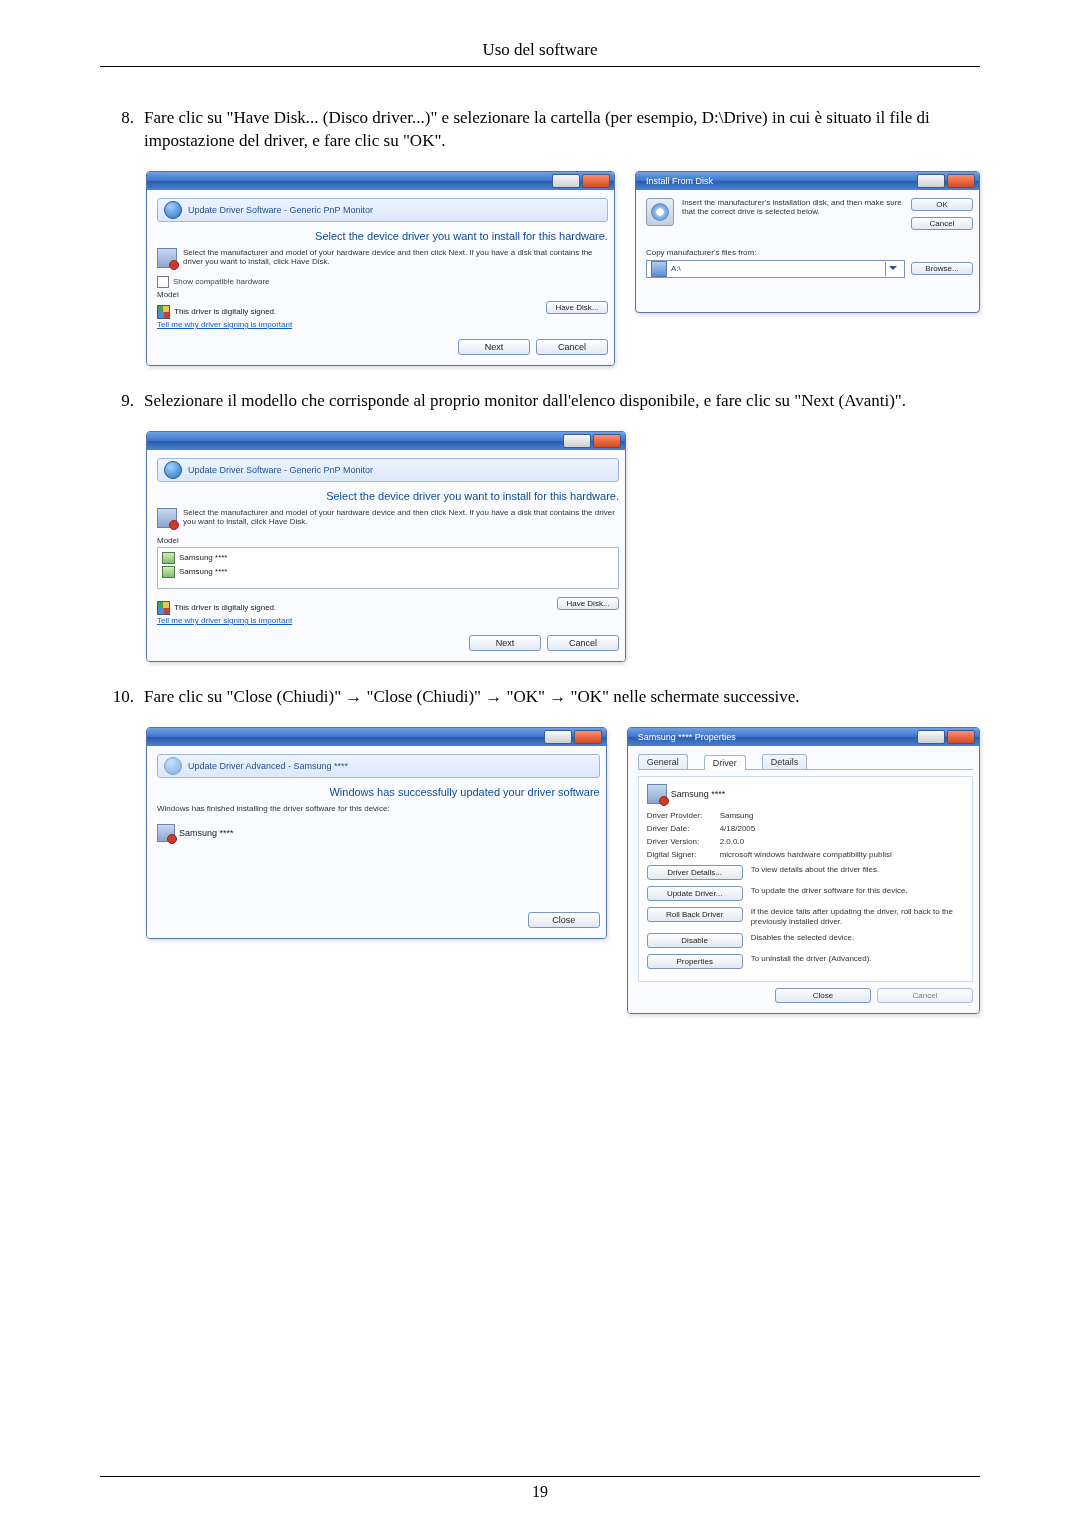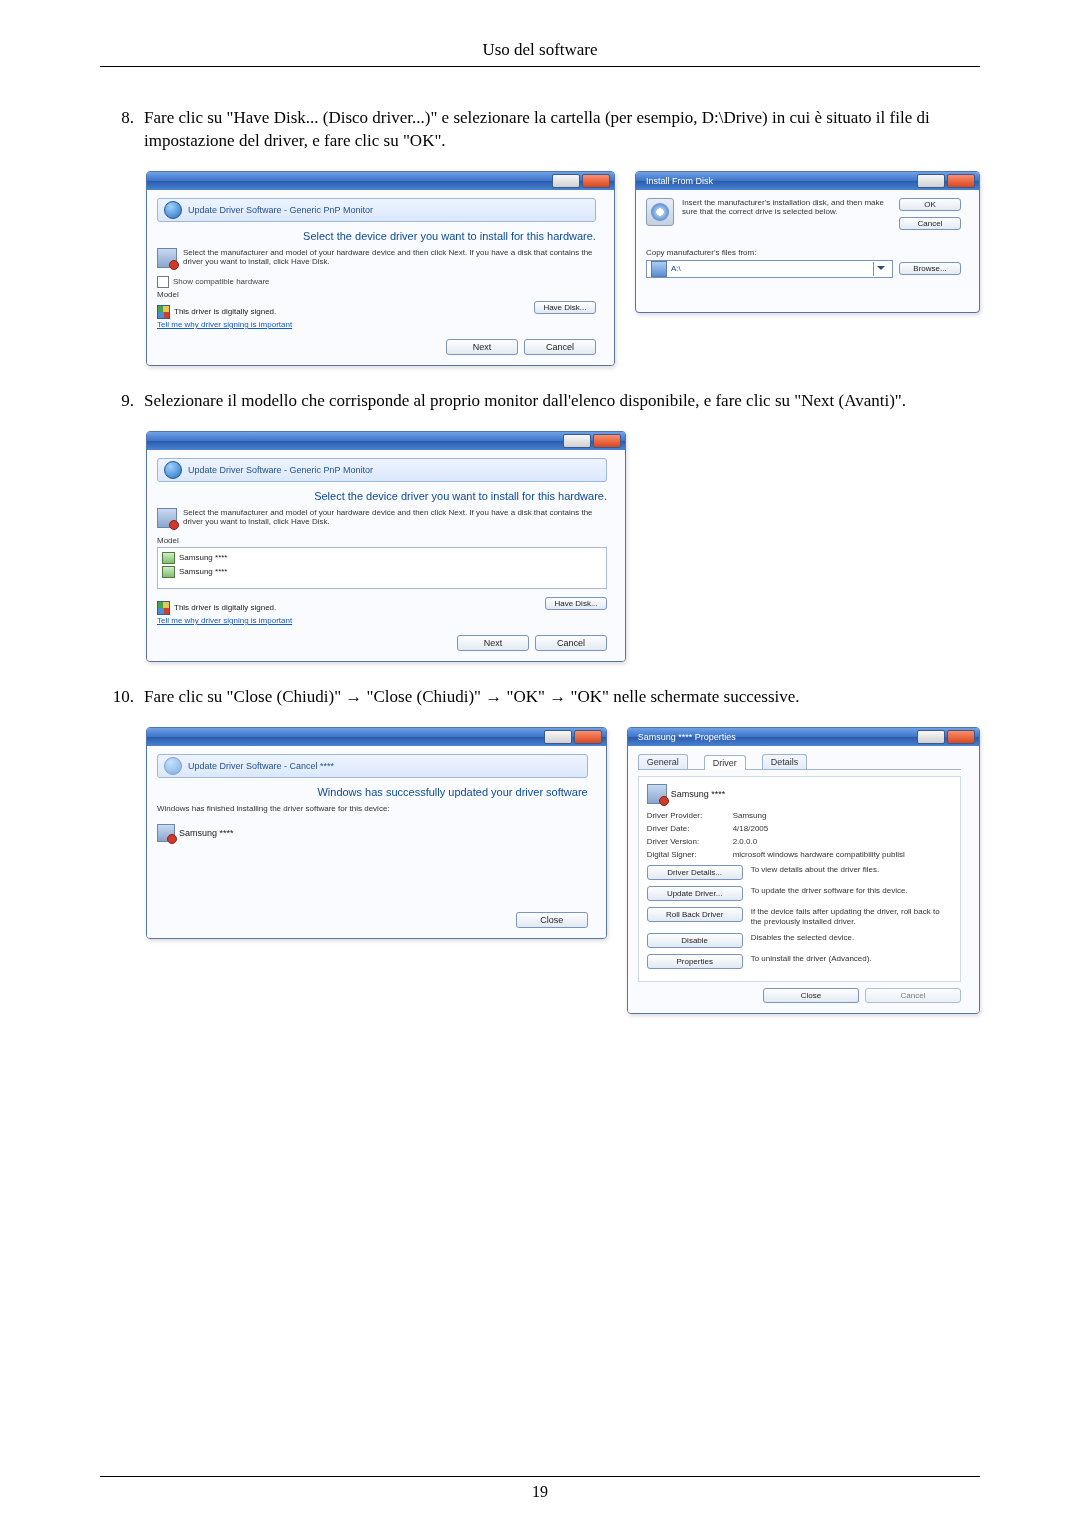--- a/index.html
+++ b/index.html
@@ -65,21 +65,21 @@
     justify-content: flex-end;
     padding: 0 4px;
     gap: 2px;
   }
   .tb-btn {
     width: 26px; height: 12px; border-radius: 2px;
     background: linear-gradient(#f8f8f8,#d0d0d0);
     border: 1px solid #3b5a8c;
   }
   .tb-close { background: linear-gradient(#ff8d6d,#d64820); }
-  .win-body { padding: 8px 18px 10px 10px; background: #f9fbfe; }
+  .win-body { padding: 8px 6px 10px 10px; background: #f9fbfe; }
   .breadcrumb {
     background: linear-gradient(#eef4ff,#dbe8fb);
     border: 1px solid #9db7dc;
     border-radius: 3px;
     padding: 2px 6px;
     margin-bottom: 8px;
     display: flex;
     align-items: center;
     gap: 6px;
     color: #24528f;
@@ -180,21 +180,21 @@
   .tab {
     padding:2px 8px; font-size:9px;
     border:1px solid #9db4d4; border-bottom:none;
     background:linear-gradient(#f3f7fd,#e3ecf8);
     border-top-left-radius:3px; border-top-right-radius:3px;
     color:#333;
   }
   .tab.active { background:#fff; position:relative; top:1px;}
   .props-inner { background:#fff; border:1px solid #cfdaea; padding:6px 8px;}
   .prop-row { display:flex; font-size:8px; margin:4px 0; }
-  .prop-label { width:86px; color:#333;}
+  .prop-label { width:73px; color:#333;}
   .prop-val { color:#333;}
   .prop-btn-row { display:flex; gap:8px; align-items:flex-start; margin:6px 0;}
   .prop-desc { font-size:8px; color:#333; flex:1; line-height:1.25;}
   .props .btn { min-width:78px; font-size:8px; }
   .props-footer { display:flex; justify-content:flex-end; gap:6px; padding:6px 0 0; }
 
   .page-footer {
     position:absolute; left:100px; right:100px; bottom:26px;
     text-align:center;
   }
@@ -340,21 +340,21 @@
   <div class="figures-row">
 
     <div class="win" style="width:470px;height:210px">
       <div class="titlebar">
         <div class="tb-btn"></div>
         <div class="tb-btn tb-close"></div>
       </div>
       <div class="win-body" style="height:calc(100% - 18px);box-sizing:border-box;display:flex;flex-direction:column;">
         <div class="breadcrumb">
           <div class="back-btn" style="opacity:.5"></div>
-          <span>Update Driver Software - Cancel ****</span>
+          <span>Update Driver Advanced - Samsung ****</span>
         </div>
         <div class="dlg-title">Windows has successfully updated your driver software</div>
         <div class="hint-text" style="margin-bottom:10px;">Windows has finished installing the driver software for this device:</div>
         <div class="list-item">
           <div class="dev-icon" style="width:16px;height:16px"></div>
           <span>Samsung ****</span>
         </div>
         <div class="btn-row" style="margin-top:auto;">
           <div class="btn">Close</div>
         </div>

